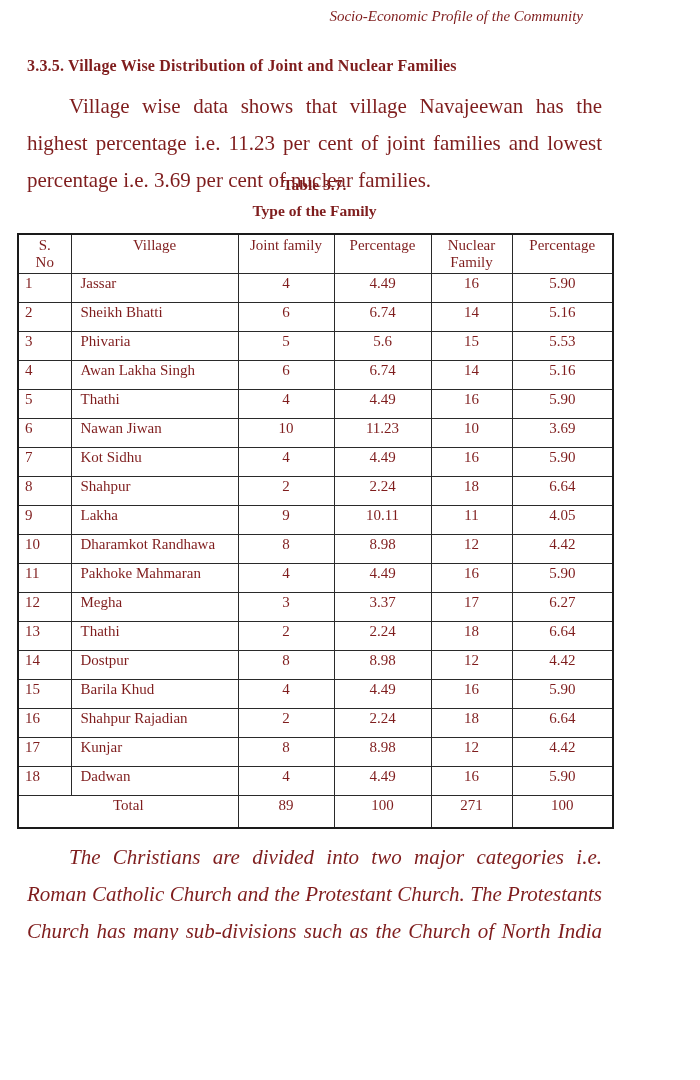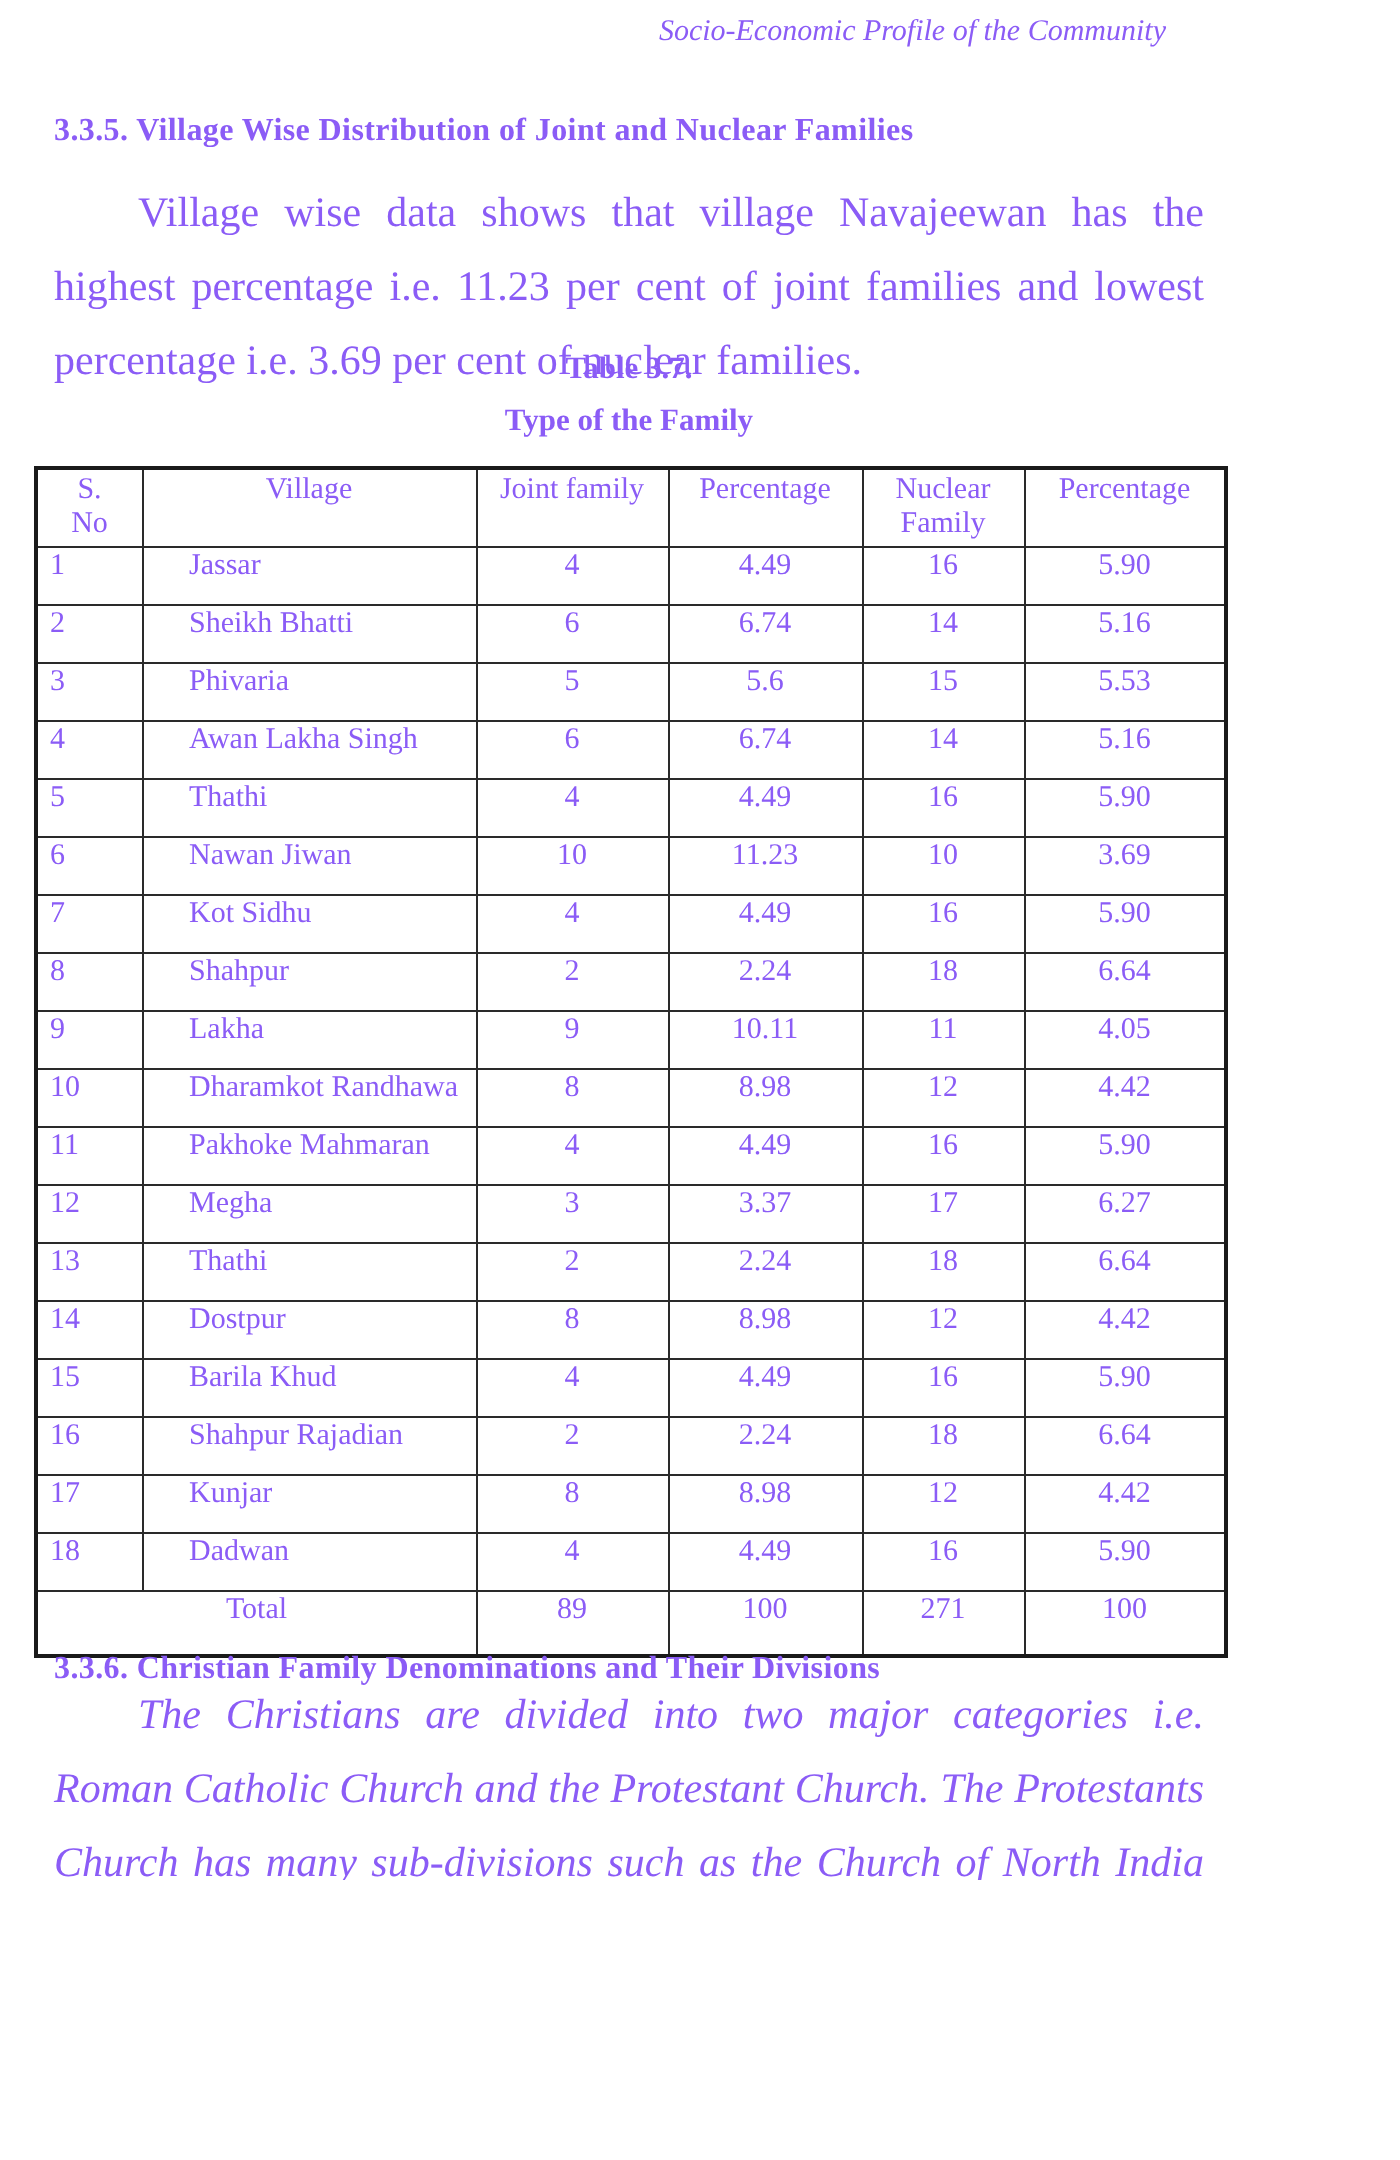--- a/index.html
+++ b/index.html
@@ -6,21 +6,21 @@
     margin: 0;
     padding: 0;
     background: #ffffff;
   }
   .page {
     position: relative;
     width: 700px;
     height: 940px;
     background: #ffffff;
     font-family: "Liberation Serif", "DejaVu Serif", serif;
-    color: #8b5cf6;
+    color: #7f1d1d;
     overflow: hidden;
   }
   .running-header {
     position: absolute;
     top: 8px;
     left: 27px;
     width: 556px;
     text-align: right;
     font-style: italic;
     font-size: 15px;
@@ -73,21 +73,21 @@
     padding: 1px 2px 0 2px;
   }
   .family-table th {
     text-align: center;
     white-space: pre-line;
     height: 36px;
     padding-top: 2px;
   }
   .family-table td { height: 27px; }
   .family-table td.left-pad-sno { text-align: left; padding-left: 6px; }
-  .family-table td.left-pad-village { text-align: left; padding-left: 23px; }
+  .family-table td.left-pad-village { text-align: left; padding-left: 9px; }
   .family-table td.num { text-align: center; }
   .family-table tr.total-row td { height: 30px; }
   .family-table td.total-label { text-align: center; }
   .col-sno     { width: 53px; }
   .col-village { width: 167px; }
   .col-joint   { width: 96px; }
   .col-jpct    { width: 97px; }
   .col-nuclear { width: 81px; }
   .col-npct    { width: 101px; }
   .page-number {
@@ -285,19 +285,18 @@
       <tr class="total-row">
         <td colspan="2" class="total-label">Total</td>
         <td class="num">89</td>
         <td class="num">100</td>
         <td class="num">271</td>
         <td class="num">100</td>
       </tr>
     </tfoot>
   </table>
 
-  <div class="section-heading h336">3.3.6. Christian Family Denominations and Their Divisions</div>
 
   <div class="body-para para2">The Christians are divided into two major categories i.e. Roman Catholic Church and the Protestant Church. The Protestants Church has many sub-divisions such as the Church of North India (CNI), The Methodists, The Salvation Army, The Seventh Day Adventists, Assembly of God, Yahowa witnesses, and many other sects started by individual persons.</div>
 
   <div class="page-number">78</div>
 
 </div>
 
 </body></html>

